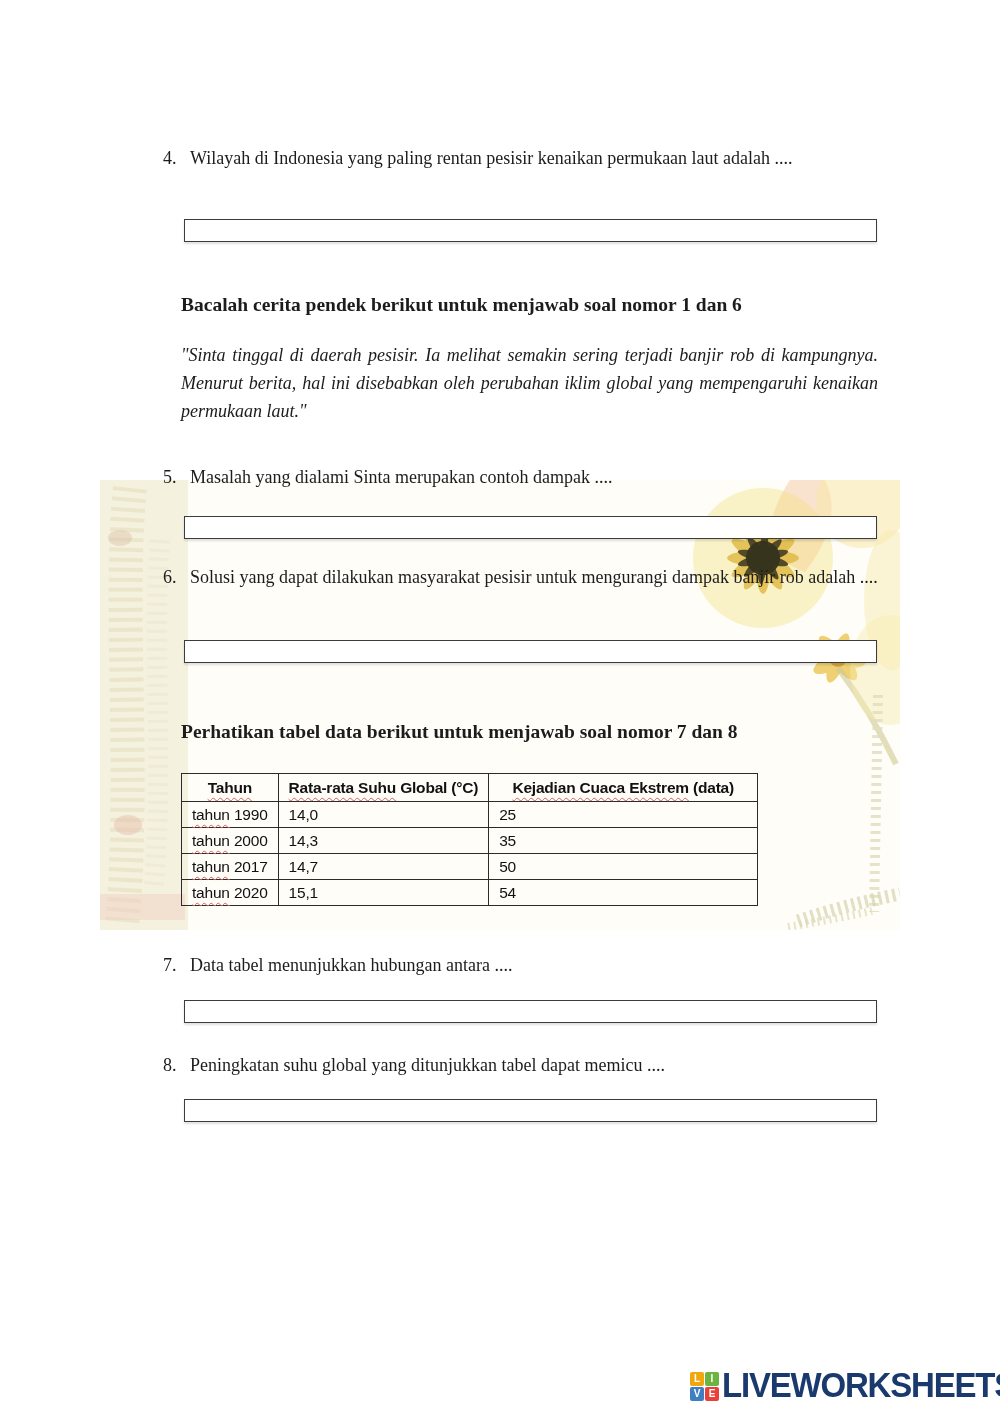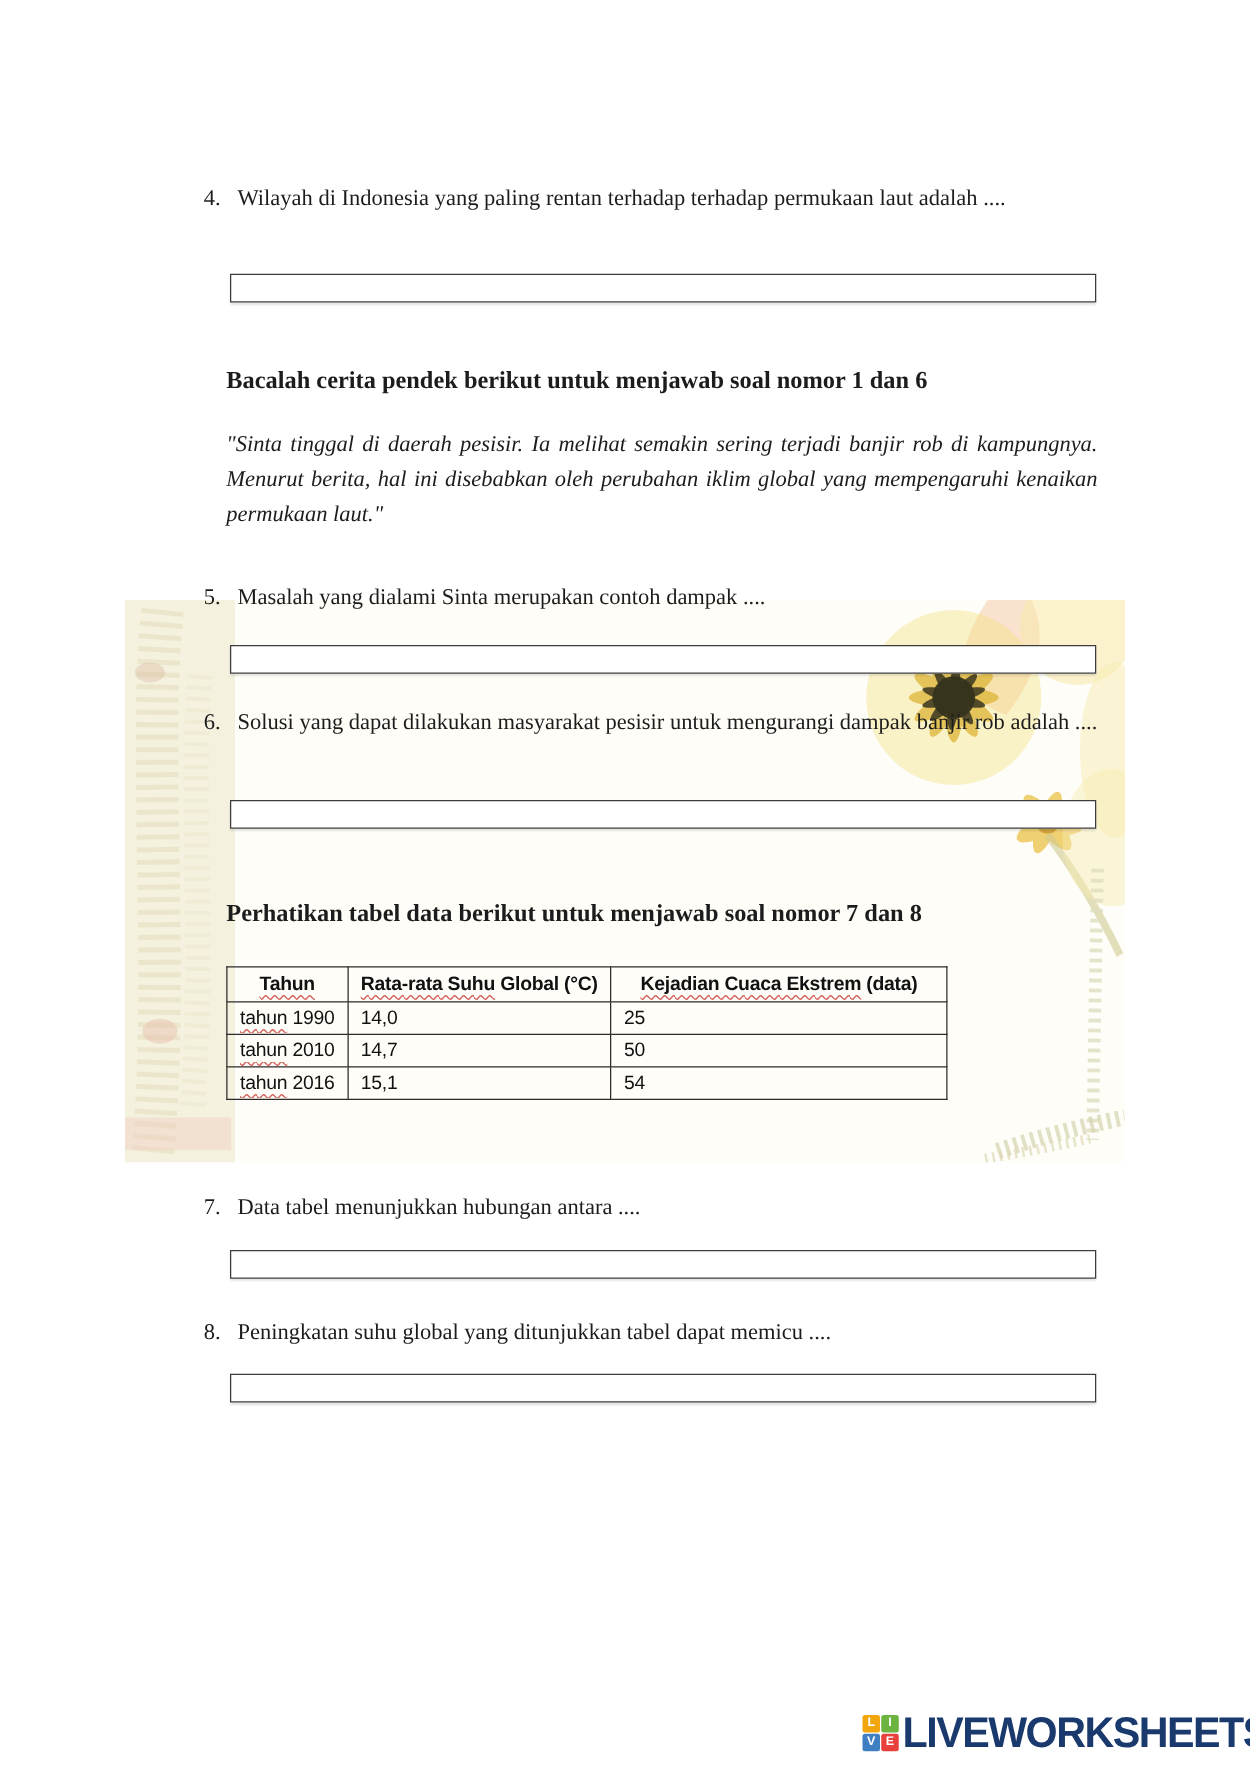--- a/index.html
+++ b/index.html
@@ -134,21 +134,21 @@
       <path d="M778,215 L774,432" stroke="#deddbe" stroke-width="10" stroke-dasharray="3 5" fill="none" opacity="0.8"></path>
       <path d="M698,441 Q745,425 800,414" stroke="#d6d3ae" stroke-width="13" stroke-dasharray="3 4" fill="none" opacity="0.7"></path>
       <path d="M688,447 Q730,440 772,431" stroke="#ddd9b6" stroke-width="8" stroke-dasharray="2 4" fill="none" opacity="0.7"></path>
     </g>
   </svg>
 
   <div class="content">
 
     <div class="q" style="top:144px;">
       <span class="num">4.</span>
-      <span class="txt">Wilayah di Indonesia yang paling rentan terhadap terhadap permukaan laut adalah ....</span>
+      <span class="txt">Wilayah di Indonesia yang paling rentan pesisir kenaikan permukaan laut adalah ....</span>
     </div>
     <input class="answer" style="top: 219px;" type="text" value="">
 
     <div class="heading" style="top:293px;">Bacalah cerita pendek berikut untuk menjawab soal nomor 1 dan 6</div>
     <div class="story" style="top:341px;">"Sinta tinggal di daerah pesisir. Ia melihat semakin sering terjadi banjir rob di kampungnya. Menurut berita, hal ini disebabkan oleh perubahan iklim global yang mempengaruhi kenaikan permukaan laut."</div>
 
     <div class="q" style="top:463px;">
       <span class="num">5.</span>
       <span class="txt">Masalah yang dialami Sinta merupakan contoh dampak ....</span>
     </div>
@@ -170,26 +170,31 @@
           <th class="c3"><span class="wavy">Kejadian Cuaca Ekstrem</span><span> (data)</span></th>
         </tr>
       </thead>
       <tbody>
         <tr>
           <td><span class="wavy">tahun</span><span> 1990</span></td>
           <td>14,0</td>
           <td>25</td>
         </tr>
         <tr>
-          <td><span class="wavy">tahun</span><span> 2010</span></td>
+          <td><span class="wavy">tahun</span><span> 2000</span></td>
+          <td>14,3</td>
+          <td>35</td>
+        </tr>
+        <tr>
+          <td><span class="wavy">tahun</span><span> 2017</span></td>
           <td>14,7</td>
           <td>50</td>
         </tr>
         <tr>
-          <td><span class="wavy">tahun</span><span> 2016</span></td>
+          <td><span class="wavy">tahun</span><span> 2020</span></td>
           <td>15,1</td>
           <td>54</td>
         </tr>
       </tbody>
     </table>
 
     <div class="q" style="top:951px;">
       <span class="num">7.</span>
       <span class="txt">Data tabel menunjukkan hubungan antara ....</span>
     </div>

